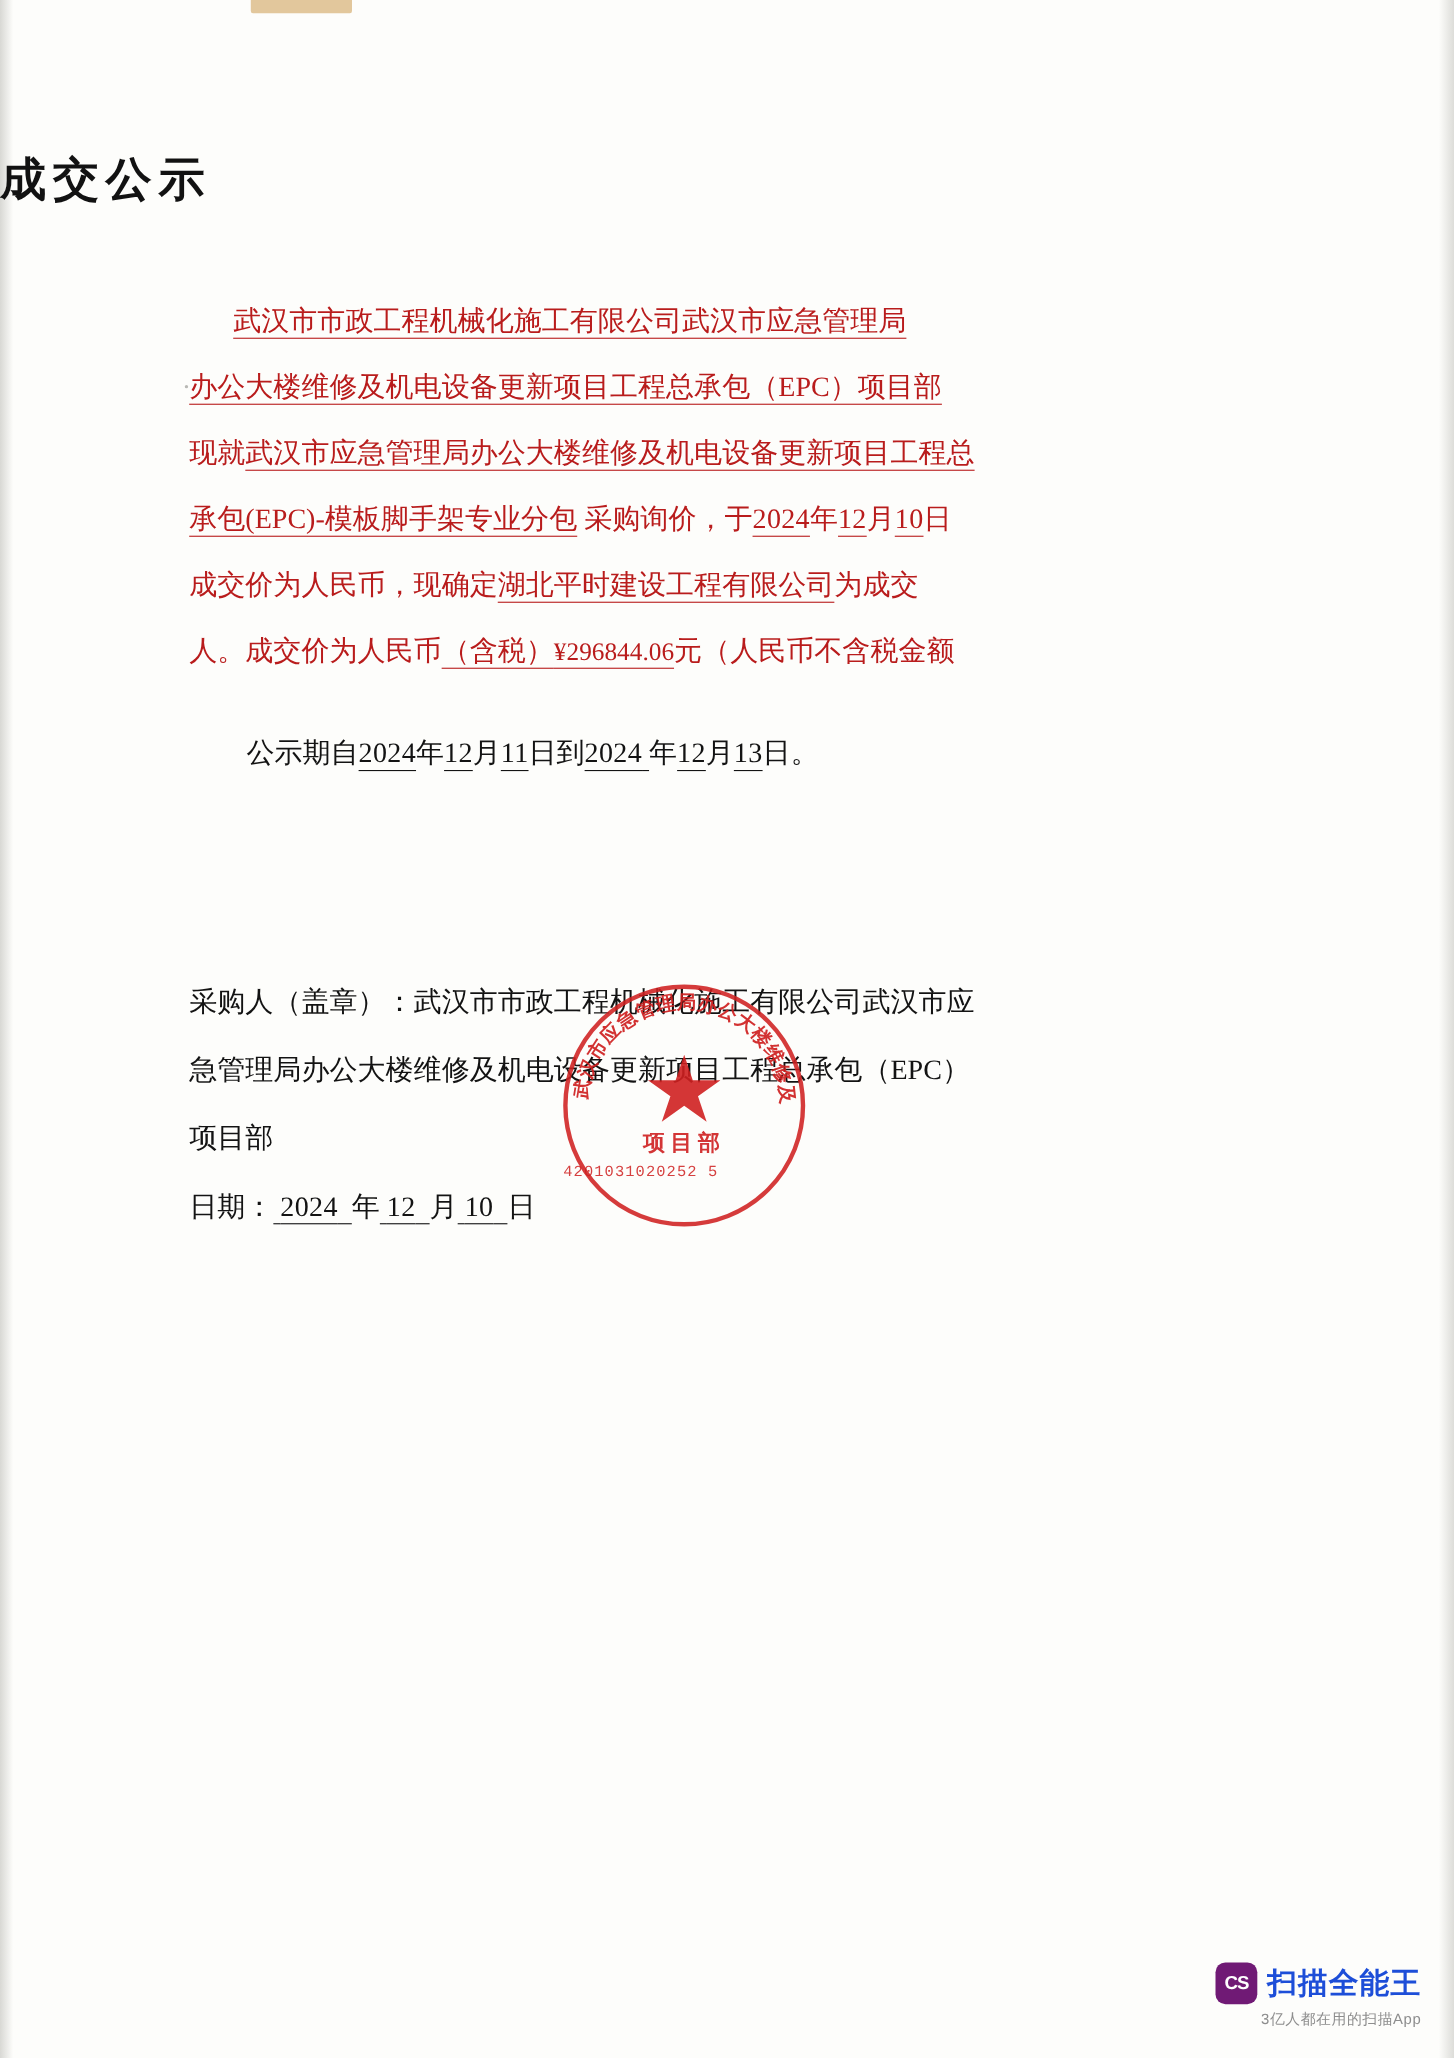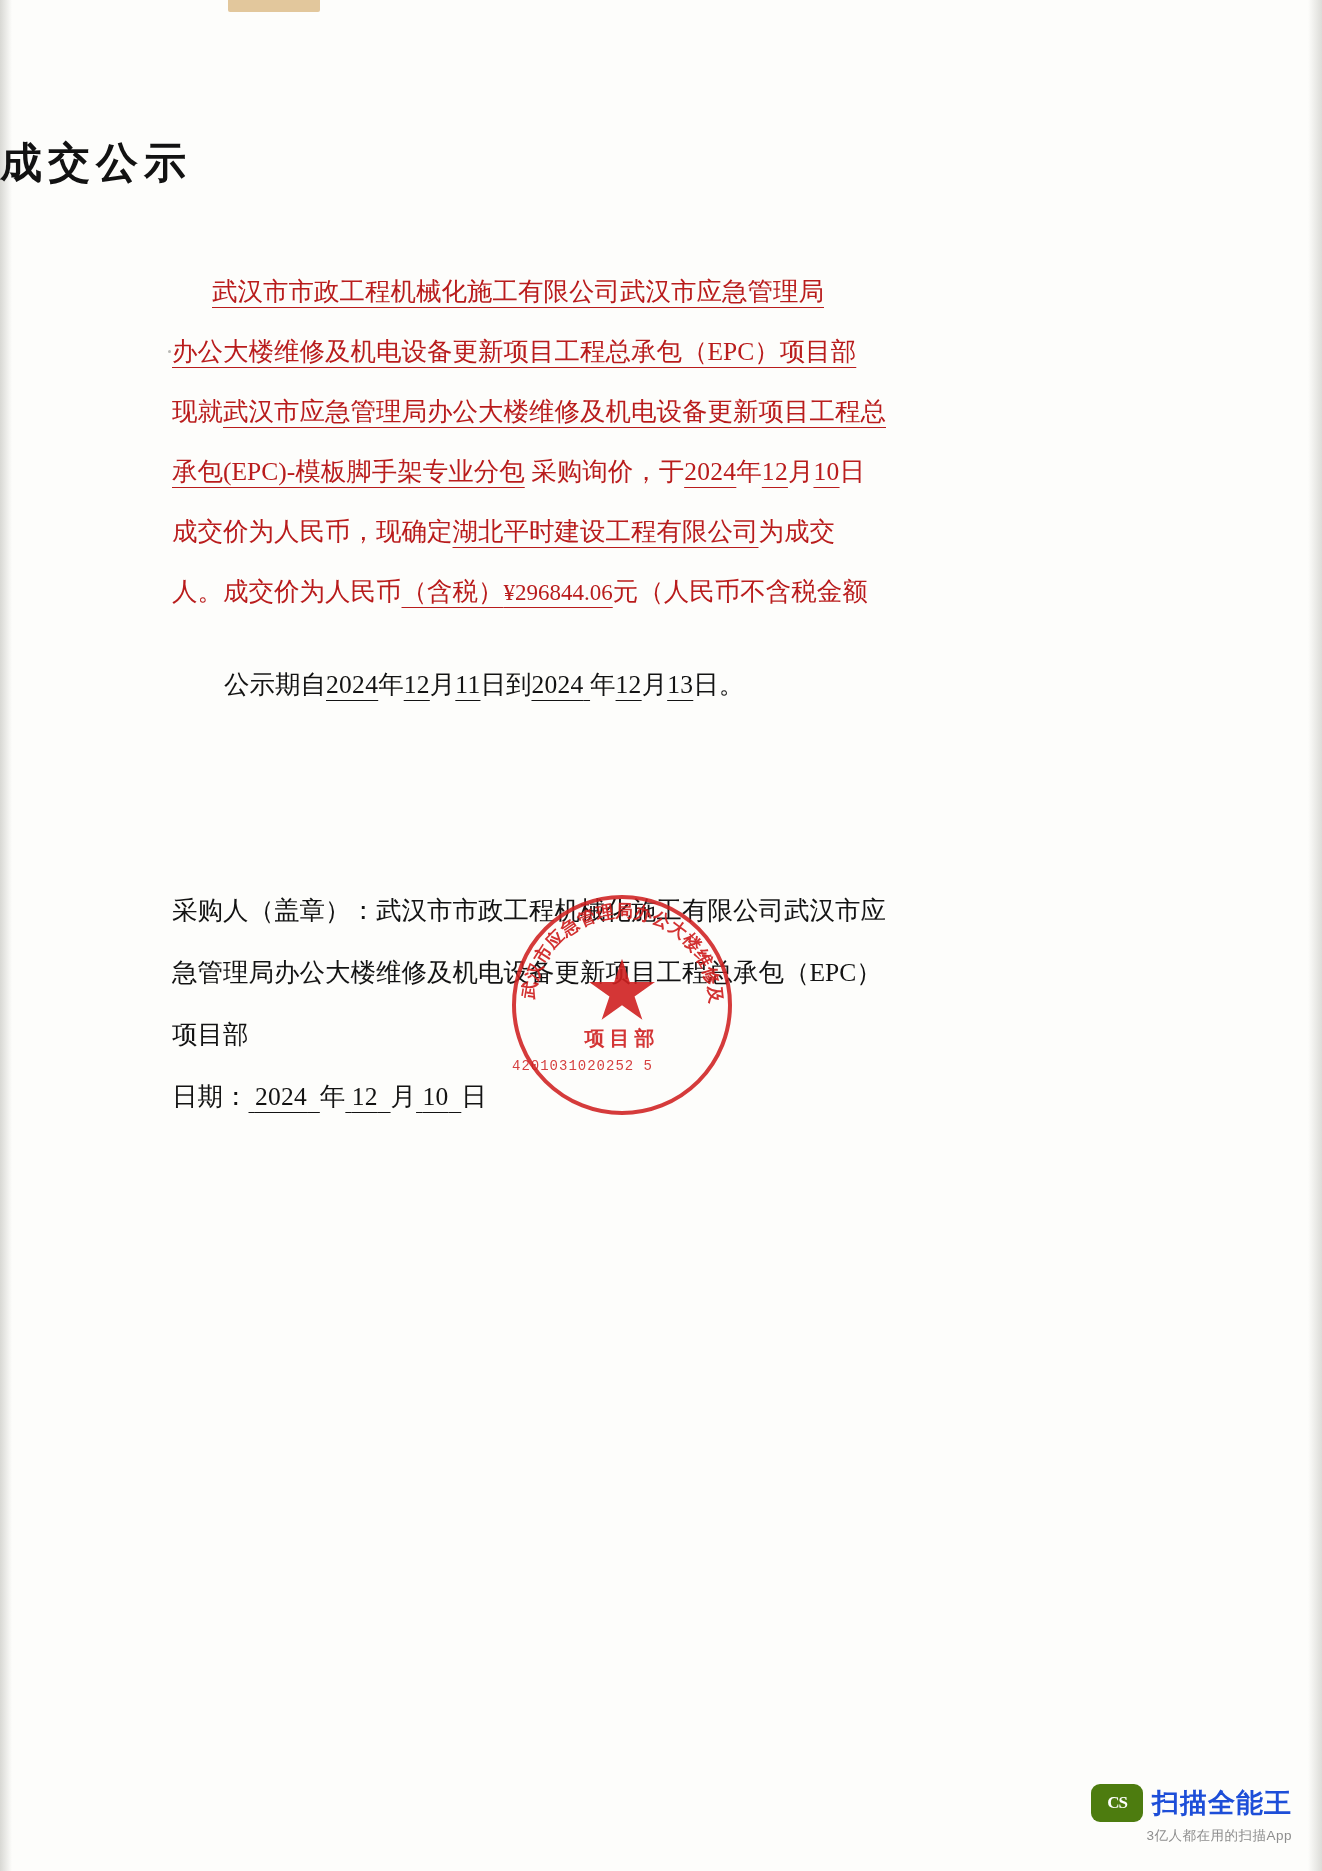--- a/index.html
+++ b/index.html
@@ -197,31 +197,31 @@
     bottom: 26px;
     display: flex;
     flex-direction: column;
     align-items: flex-end;
   }
   #watermark .wm-row {
     display: flex;
     align-items: center;
   }
   #watermark .cs-badge {
-    width: 52px;
+    width: 38px;
     height: 38px;
-    background: #4d7c0f;
+    background: #701a75;
     border-radius: 9px;
     color: #fff;
     font-size: 17px;
     font-weight: bold;
     display: flex;
     align-items: center;
     justify-content: center;
-    font-family: Liberation Serif, serif;
+    font-family: Liberation Sans, sans-serif;
     letter-spacing: -1px;
     margin-right: 9px;
   }
   #watermark .cs-name {
     font-size: 27px;
     font-weight: bold;
     color: #1d4ed8;
     font-family: "Liberation Sans", sans-serif;
     letter-spacing: 1px;
   }

